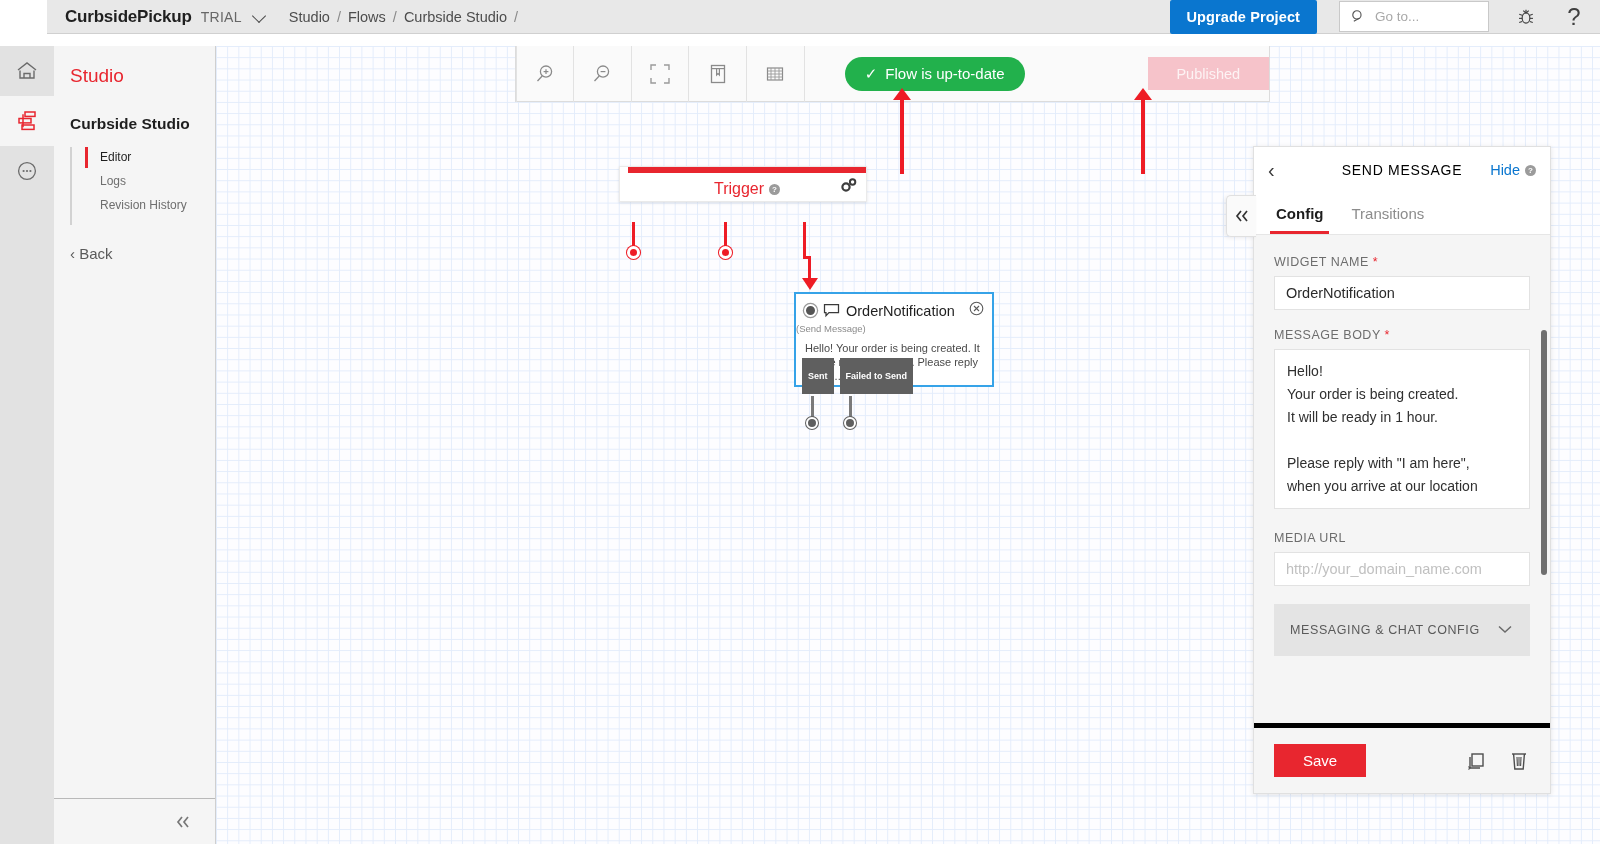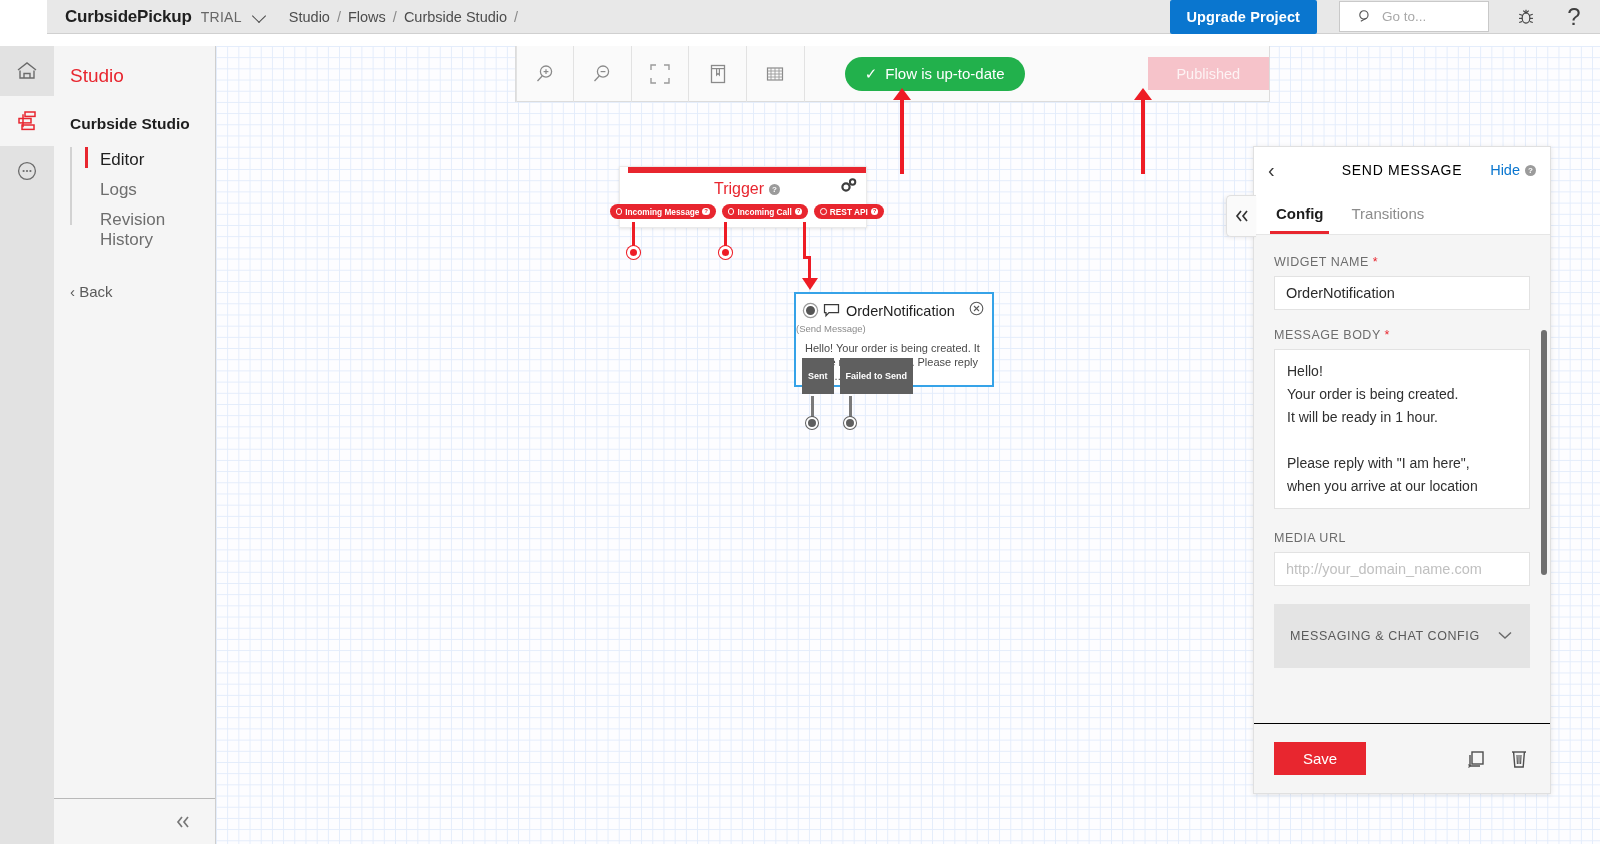--- a/index.html
+++ b/index.html
@@ -34,21 +34,21 @@
   .crumbs span.sep { margin: 0 7px; color: #8a8a8a; }
 
   .top-right { margin-left: auto; display: flex; align-items: center; padding-right: 14px; }
   .upgrade-btn {
     background: #0a76cf; color: #fff; font-size: 14.5px; font-weight: bold;
     padding: 9px 17px; border: none; border-radius: 2px; cursor: pointer;
     letter-spacing: .1px;
   }
   .searchbox {
     margin-left: 22px; width: 150px; height: 31px; background: #fff;
-    border: 1px solid #c9c9c9; display: flex; align-items: center; padding-left: 18px;
+    border: 1px solid #c9c9c9; display: flex; align-items: center; padding-left: 11px;
   }
   .searchbox .sicon { width: 15px; height: 15px; flex: 0 0 auto; }
   .searchbox input {
     border: none; outline: none; margin-left: 9px; font-size: 13.5px;
     color: #2b2b2b; width: 100px; background: transparent;
     font-family: "Liberation Sans", sans-serif;
   }
   .searchbox input::placeholder { color: #a8a8a8; }
   .ticon { margin-left: 26px; width: 22px; height: 22px; cursor: pointer; }
   .ticon.q { font-size: 24px; color: #3f3f3f; line-height: 22px; text-align: center; font-weight: normal; }
@@ -69,21 +69,21 @@
     position: absolute; left: 54px; top: 46px; width: 162px; height: 798px;
     background: #f5f5f5; border-right: 1px solid #cfcfcf;
   }
   .nav-title { font-size: 19px; color: #e8262f; padding: 19px 0 0 16px; font-weight: normal; }
   .nav-flow { font-size: 15.5px; color: #1f1f1f; padding: 28px 0 0 16px; font-weight: bold; }
   .nav-sub { margin-top: 12px; padding-left: 16px; border-left: 0; position: relative; }
   .nav-sub::before {
     content:""; position:absolute; left:16px; top:2px; width:2px; height:78px; background:#d2d2d2;
   }
   .nav-link {
-    font-size: 17px; color: #6e6e6e; padding: 5px 0 5px 14px; position: relative;
+    font-size: 12px; color: #6e6e6e; padding: 5px 0 5px 14px; position: relative;
     margin-left: 16px; cursor: pointer;
   }
   .nav-link.sel { color: #1f1f1f; font-weight: normal; }
   .nav-link.sel::before {
     content:""; position:absolute; left:-1px; top:2px; width:3px; height:21px; background:#e8262f; z-index:2;
   }
   .nav-back {
     margin-top: 28px; padding-left: 16px; font-size: 15px; color: #5a5a5a; cursor: pointer;
   }
   .nav-bottom {
@@ -245,32 +245,32 @@
     font-family: "Liberation Sans", sans-serif;
   }
   .txt-input::placeholder { color: #c0c0c0; }
   .txt-area {
     width: 100%; height: 160px; background: #fff; border: 1px solid #e2e2e2;
     padding: 10px 12px; font-size: 14px; color: #2f2f2f; outline: none; resize: none;
     line-height: 23px; font-family: "Liberation Sans", sans-serif;
   }
   .mt18 { margin-top: 18px; }
   .accordion {
-    margin-top: 18px; background: #e4e4e4; height: 64px; display: flex; align-items: center;
+    margin-top: 18px; background: #e4e4e4; height: 52px; display: flex; align-items: center;
     padding: 0 16px; cursor: pointer;
   }
   .acc-label { font-size: 12.5px; color: #5a5a5a; letter-spacing: .6px; }
   .acc-chev { margin-left: auto; }
   .p-scroll {
     position: absolute; right: 3px; top: 95px; width: 6px; height: 245px;
     background: #6f6f6f; border-radius: 3px; cursor: pointer;
   }
   .p-foot {
     position: absolute; left: 0; bottom: 0; width: 100%; height: 70px;
-    border-top: 1px solid #000000; display: flex; align-items: center; padding: 0 20px;
+    border-top: 5px solid #000000; display: flex; align-items: center; padding: 0 20px;
   }
   .save-btn {
     background: #e8262f; color: #fff; border: none; font-size: 15px;
     width: 92px; height: 33px; cursor: pointer; font-family: "Liberation Sans", sans-serif;
   }
   .foot-icons { margin-left: auto; display: flex; gap: 20px; align-items: center; }
   .foot-icons > * { cursor: pointer; }
 </style>
 </head>
 <body>
@@ -449,37 +449,20 @@
       <div class="trigger-title">
         <span>Trigger</span>
         <span class="helpdot">?</span>
       </div>
       <div class="trig-gear">
         <svg width="18" height="16" viewBox="0 0 18 16">
           <circle cx="6" cy="10" r="3.6" fill="none" stroke="#3d3d3d" stroke-width="2.2"></circle>
           <circle cx="12.6" cy="5" r="2.7" fill="none" stroke="#3d3d3d" stroke-width="2"></circle>
         </svg>
       </div>
-      <div class="trig-pills">
-        <div class="tpill">
-          <span class="ring"></span>
-          <span>Incoming Message</span>
-          <span class="q">?</span>
-        </div>
-        <div class="tpill">
-          <span class="ring"></span>
-          <span>Incoming Call</span>
-          <span class="q">?</span>
-        </div>
-        <div class="tpill">
-          <span class="ring"></span>
-          <span>REST API</span>
-          <span class="q">?</span>
-        </div>
-      </div>
     </div>
 
     <div class="conn" style="left:416px; top:176px; width:3px; height:28px;"></div>
     <div class="dot-out" style="left:411px; top:200px;"></div>
 
     <div class="conn" style="left:508px; top:176px; width:3px; height:28px;"></div>
     <div class="dot-out" style="left:503px; top:200px;"></div>
 
     <div class="conn" style="left:587px; top:176px; width:3px; height:36px;"></div>
     <div class="conn" style="left:587px; top:210px; width:8px; height:3px;"></div>

